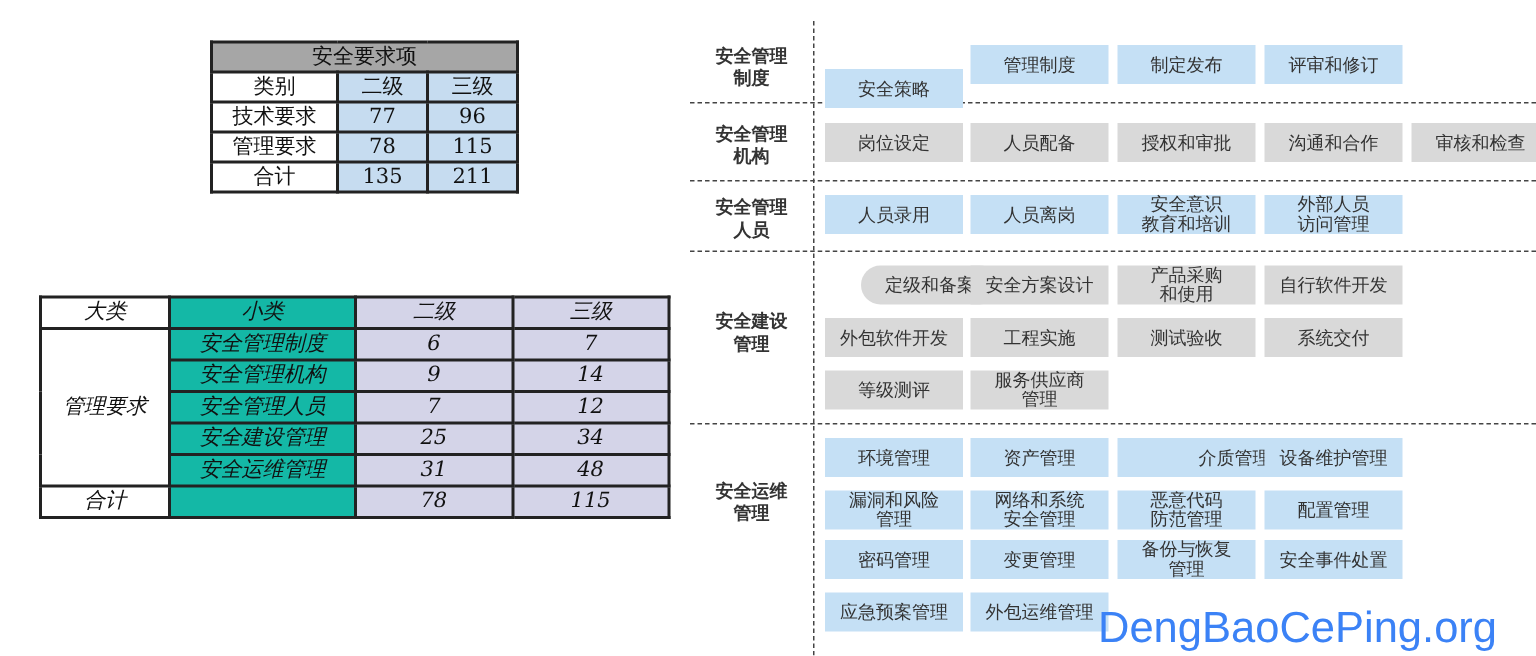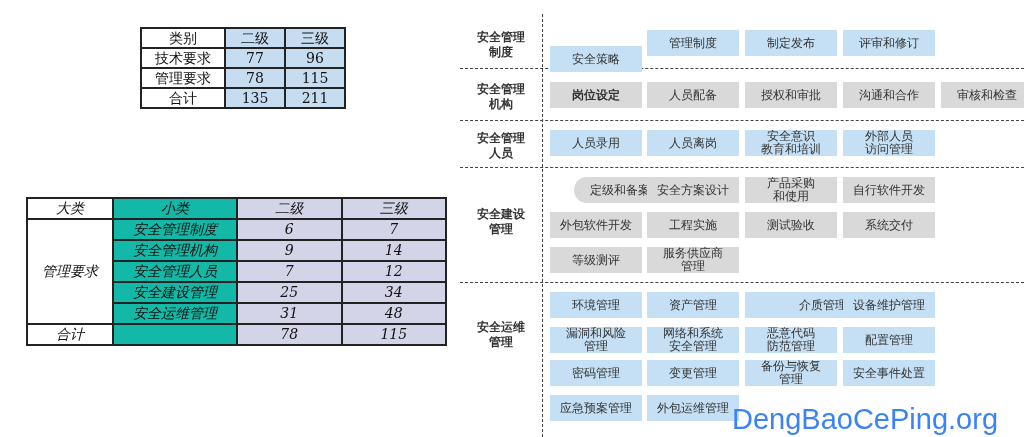--- a/index.html
+++ b/index.html
@@ -28,20 +28,23 @@
   .box { position:absolute; width:92px; height:26px; display:flex; align-items:center; justify-content:center; text-align:center; font-family:"DejaVu Sans", sans-serif; font-size:12px; color:#333; line-height:13px; }
   .blue { background:#c5e0f5; }
   .gray { background:#d9d9d9; }
   .wm { position:absolute; left:732px; top:403px; font-family:"Liberation Sans", sans-serif; font-size:29px; color:#3b82f6; letter-spacing:0px; }
 </style>
 </head>
 <body>
 
 <table id="t1">
   <tbody>
+      <tr>
+    <td class="head" colspan="3">安全要求项</td>
+  </tr>
   <tr>
     <td class="lbl">类别</td>
     <td class="val">二级</td>
     <td class="val">三级</td>
   </tr>
   <tr>
     <td class="lbl">技术要求</td>
     <td class="val">77</td>
     <td class="val">96</td>
   </tr>
@@ -109,21 +112,21 @@
 
 <div id="diagram">
     <div class="cat" style="top: 30px; white-space: pre-line;">安全管理
 制度</div>
     <div class="box blue" style="left: 550px; top: 46px; white-space: pre-line;">安全策略</div>
     <div class="box blue" style="left: 647px; top: 30px; white-space: pre-line;">管理制度</div>
     <div class="box blue" style="left: 745px; top: 30px; white-space: pre-line;">制定发布</div>
     <div class="box blue" style="left: 843px; top: 30px; white-space: pre-line;">评审和修订</div>
     <div class="cat" style="top: 82px; white-space: pre-line;">安全管理
 机构</div>
-    <div class="box gray" style="left: 550px; top: 82px; white-space: pre-line; font-weight: bold;">岗位设定</div>
+    <div class="box gray" style="left: 550px; top: 82px; white-space: pre-line;">岗位设定</div>
     <div class="box gray" style="left: 647px; top: 82px; white-space: pre-line;">人员配备</div>
     <div class="box gray" style="left: 745px; top: 82px; white-space: pre-line;">授权和审批</div>
     <div class="box gray" style="left: 843px; top: 82px; white-space: pre-line;">沟通和合作</div>
     <div class="box gray" style="left: 941px; top: 82px; white-space: pre-line;">审核和检查</div>
     <div class="cat" style="top: 131px; white-space: pre-line;">安全管理
 人员</div>
     <div class="box blue" style="left: 550px; top: 130px; white-space: pre-line;">人员录用</div>
     <div class="box blue" style="left: 647px; top: 130px; white-space: pre-line;">人员离岗</div>
     <div class="box blue" style="left: 745px; top: 130px; white-space: pre-line;">安全意识
 教育和培训</div>

